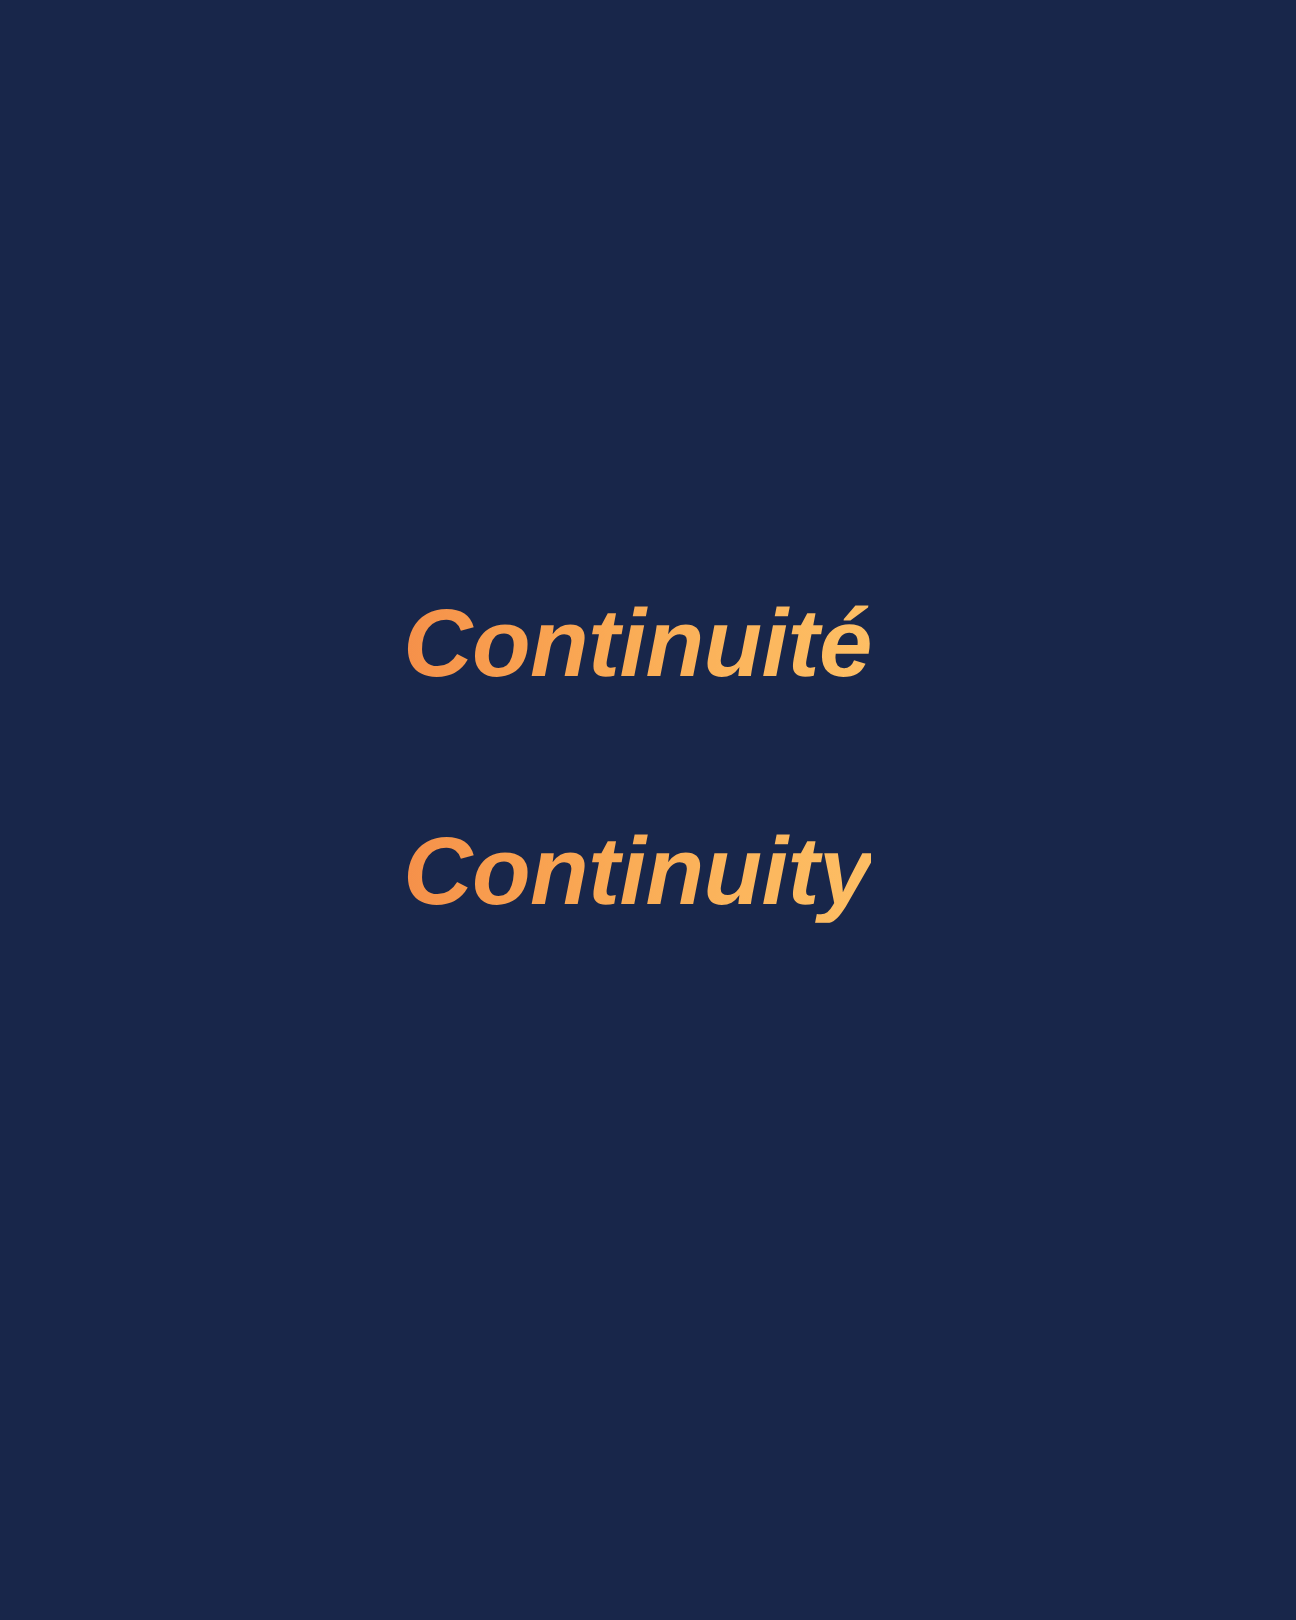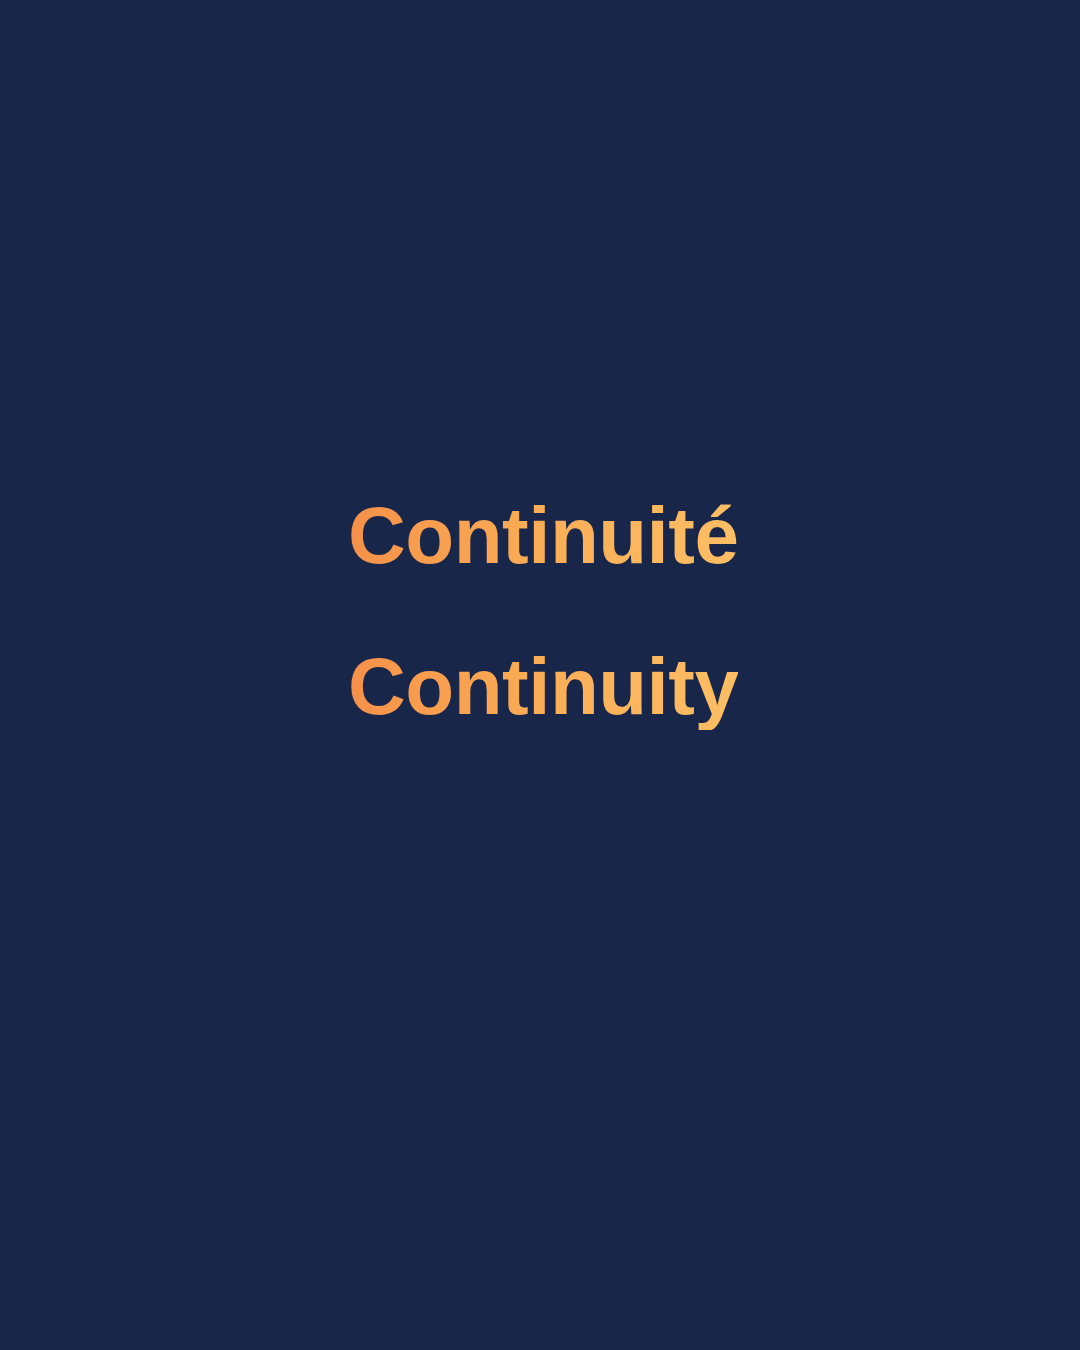--- a/index.html
+++ b/index.html
@@ -20,26 +20,27 @@
     position: relative;
     width: 1080px;
     height: 1350px;
     background: #18264A;
     overflow: hidden;
   }
 
   
   .word-stack {
     position: absolute;
-    left: 348px;
+    left: 336px;
     top: 494px;
     width: 600px;
     display: flex;
     flex-direction: column;
     align-items: flex-start;
+    font-style: italic;
   }
 
   .word {
     display: block;
     font-size: 80px;
     font-weight: 700;
     letter-spacing: -0.5px;
     line-height: 1.06;
     white-space: nowrap;
 
@@ -65,21 +66,21 @@
       -webkit-text-fill-color: #FAAC56;
       background-image: none;
     }
   }
 
   .word--primary {
     margin-bottom: 0;
   }
 
   .word--secondary {
-    margin-top: 66px;
+    margin-top: 105px;
   }
 </style>
 </head>
 <body>
 
 <div class="canvas">
 
   <div class="word-stack">
 
     <span class="word word--primary">Continuité</span>

